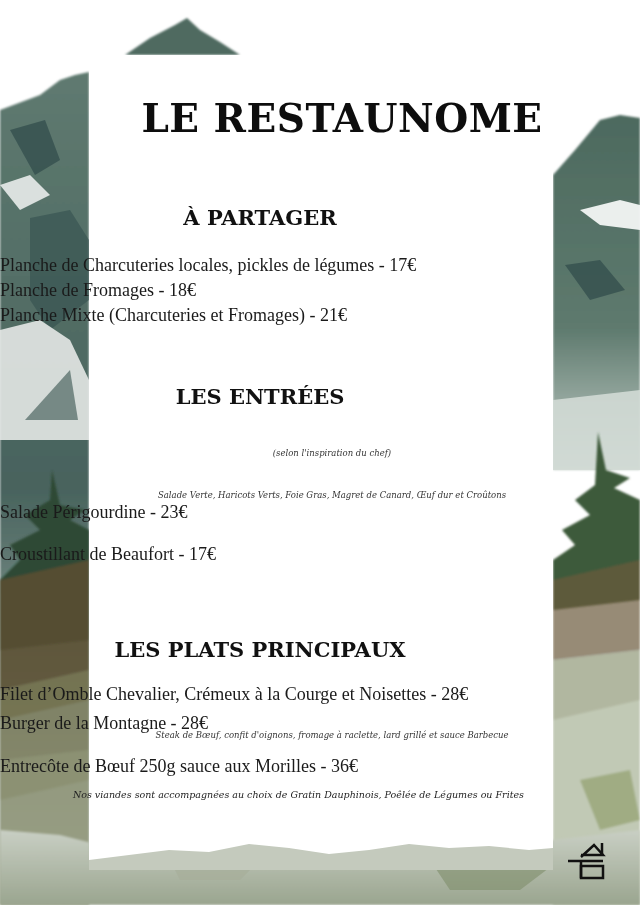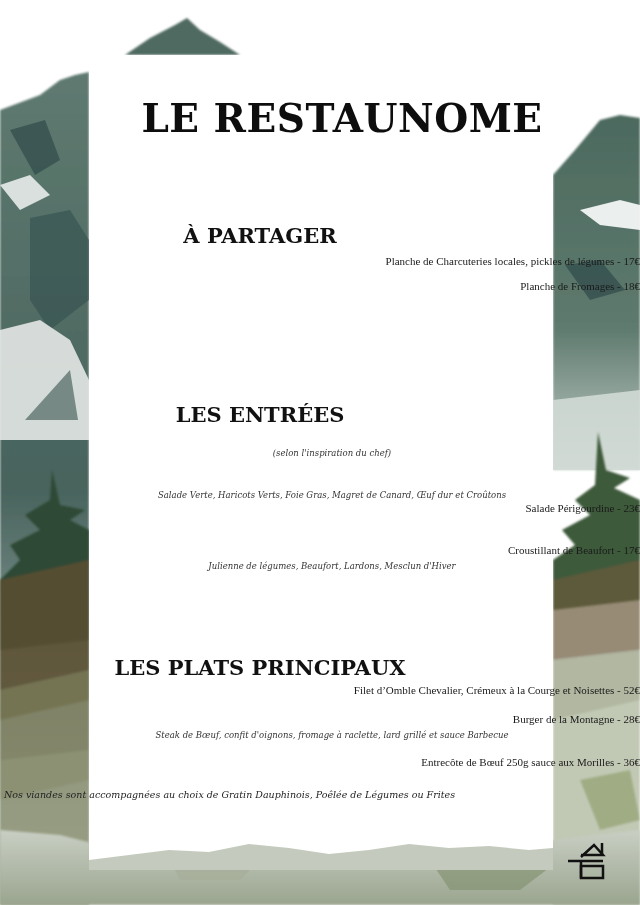--- a/index.html
+++ b/index.html
@@ -10,35 +10,35 @@
       position: absolute; left: 89px; top: 55px; width: 464px; height: 810px;
       background: #ffffff;
     }
     .title {
       position: absolute; left: 0; top: 95px; width: 640px; text-align: center;
       font-family: "DejaVu Serif", serif; font-weight: bold; font-size: 39px;
       color: #0d0d0d; letter-spacing: 0.5px; padding-left: 44px;
     }
     .section-title {
       position: absolute; left: 0; width: 520px; text-align: center;
-      font-family: "DejaVu Serif", serif; font-weight: bold; font-size: 21px; color: #111; margin-top: 18px;
+      font-family: "DejaVu Serif", serif; font-weight: bold; font-size: 21px; color: #111;
     }
     .item {
-      position: absolute; left: 0; width: 640px; text-align: right;
-      font-family: "Liberation Serif", serif; font-size: 11px; color: #1a1a1a;
+      position: absolute; left: 0; width: 640px; text-align: left;
+      font-family: "Liberation Serif", serif; font-size: 18px; color: #1a1a1a;
       white-space: nowrap;
     }
     .desc {
       position: absolute; left: 0; width: 640px; text-align: center;
       font-family: "DejaVu Serif", serif; font-style: italic; font-size: 8.5px; color: #333;
       white-space: nowrap;
       padding-left: 24px;
     }
     .note {
-      position: absolute; left: 4px; width: 508px; text-align: left;
+      position: absolute; left: 16px; width: 508px; text-align: right;
       font-family: "DejaVu Serif", serif; font-style: italic; font-size: 9.5px; color: #222;
       white-space: nowrap;
     }
     .logo { position: absolute; left: 566px; top: 841px; width: 48px; height: 40px; }
   </style>
 </head>
 <body>
 
 <div class="page">
 
@@ -100,30 +100,30 @@
 
   <svg style="position:absolute;left:89px;top:830px;width:464px;height:40px" viewBox="0 0 464 40" xmlns="http://www.w3.org/2000/svg">
     <path d="M0 40 L0 30 L40 25 L80 20 L120 22 L160 14 L200 18 L240 24 L280 20 L320 14 L360 18 L400 16 L440 20 L464 18 L464 40 Z" fill="#c4cabd"></path>
   </svg>
 
   <h1 class="title">LE RESTAUNOME</h1>
 
   <h2 class="section-title" style="top:205px">À PARTAGER</h2>
   <div class="item" style="top:255px">Planche de Charcuteries locales, pickles de légumes - 17€</div>
   <div class="item" style="top:280px">Planche de Fromages - 18€</div>
+  <div class="item" style="top:305px">Planche Mixte (Charcuteries et Fromages) - 21€</div>
 
   <h2 class="section-title" style="top:384px">LES ENTRÉES</h2>
   <div class="desc" style="top:448px">(selon l'inspiration du chef)</div>
   <div class="item" style="top:502px">Salade Périgourdine - 23€</div>
   <div class="desc" style="top:490px">Salade Verte, Haricots Verts, Foie Gras, Magret de Canard, Œuf dur et Croûtons</div>
   <div class="item" style="top:544px">Croustillant de Beaufort - 17€</div>
-  <div class="desc" style="top:561px">Julienne de légumes, Beaufort, Lardons, Mesclun d'Hiver</div>
 
   <h2 class="section-title" style="top:637px">LES PLATS PRINCIPAUX</h2>
-  <div class="item" style="top:684px">Filet d’Omble Chevalier, Crémeux à la Courge et Noisettes - 52€</div>
+  <div class="item" style="top:684px">Filet d’Omble Chevalier, Crémeux à la Courge et Noisettes - 28€</div>
   <div class="item" style="top:713px">Burger de la Montagne - 28€</div>
   <div class="desc" style="top:730px">Steak de Bœuf, confit d'oignons, fromage à raclette, lard grillé et sauce Barbecue</div>
   <div class="item" style="top:756px">Entrecôte de Bœuf 250g sauce aux Morilles - 36€</div>
   <div class="note" style="top:789px">Nos viandes sont accompagnées au choix de Gratin Dauphinois, Poêlée de Légumes ou Frites</div>
 
   <svg class="logo" viewBox="0 0 48 40" xmlns="http://www.w3.org/2000/svg">
     <path d="M15 16 L28 4 L37 14 L15 14" fill="none" stroke="#111" stroke-width="2.5" stroke-linejoin="miter"></path>
     <line x1="36" y1="2" x2="36" y2="15" stroke="#111" stroke-width="2.5"></line>
     <line x1="2" y1="20" x2="37" y2="20" stroke="#111" stroke-width="2.5"></line>
     <rect x="15" y="25" width="22" height="12" fill="none" stroke="#111" stroke-width="2.5"></rect>

